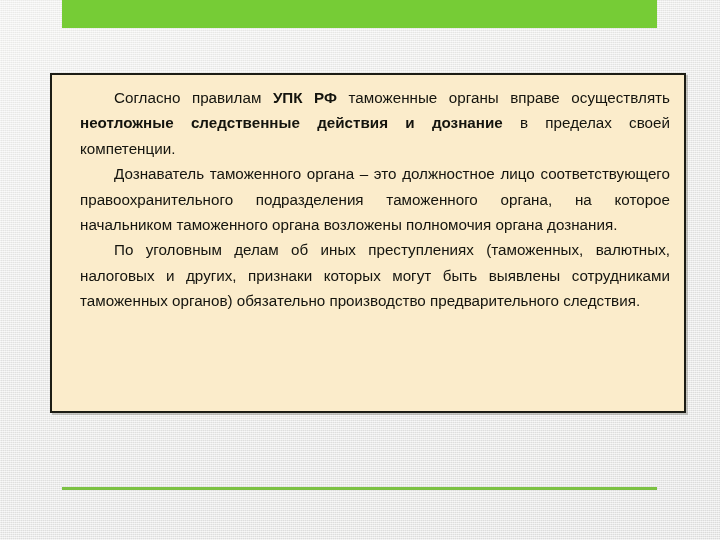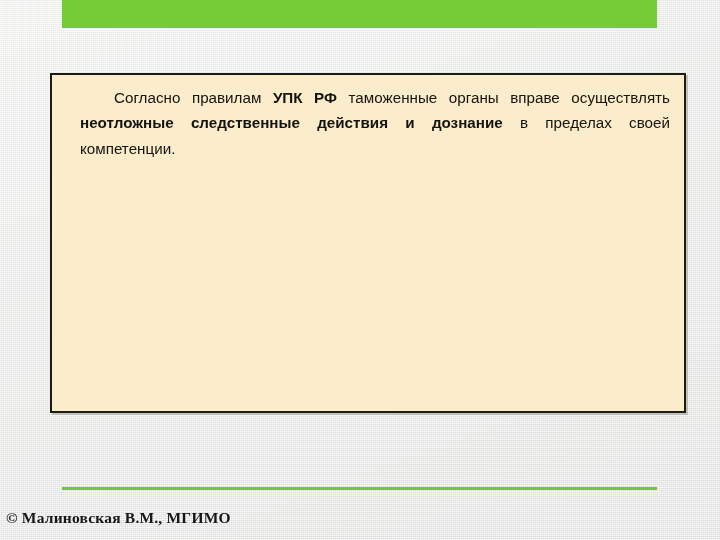--- a/index.html
+++ b/index.html
@@ -94,20 +94,21 @@
 </head>
 <body>
 
 <div class="slide">
 
   <div class="header-bar"></div>
 
   <div class="content-box">
     <div class="body-text">
       <p><span>Согласно правилам </span><b>УПК РФ</b><span> таможенные органы вправе осуществлять </span><b>неотложные следственные действия и дознание</b><span> в пределах своей компетенции.</span></p>
+      <p><span>Дознаватель таможенного органа – это должностное лицо соответствующего правоохранительного подразделения таможенного органа, на которое начальником таможенного органа возложены полномочия органа дознания.</span></p>
+      <p><span>По уголовным делам об иных преступлениях (таможенных, валютных, налоговых и других, признаки которых могут быть выявлены сотрудниками таможенных органов) обязательно производство предварительного следствия.</span></p>
     </div>
   </div>
 
   <div class="footer-rule"></div>
 
-  <div class="copyright">© Малиновская В.М., МГИМО</div>
 
 </div>
 
 </body></html>

